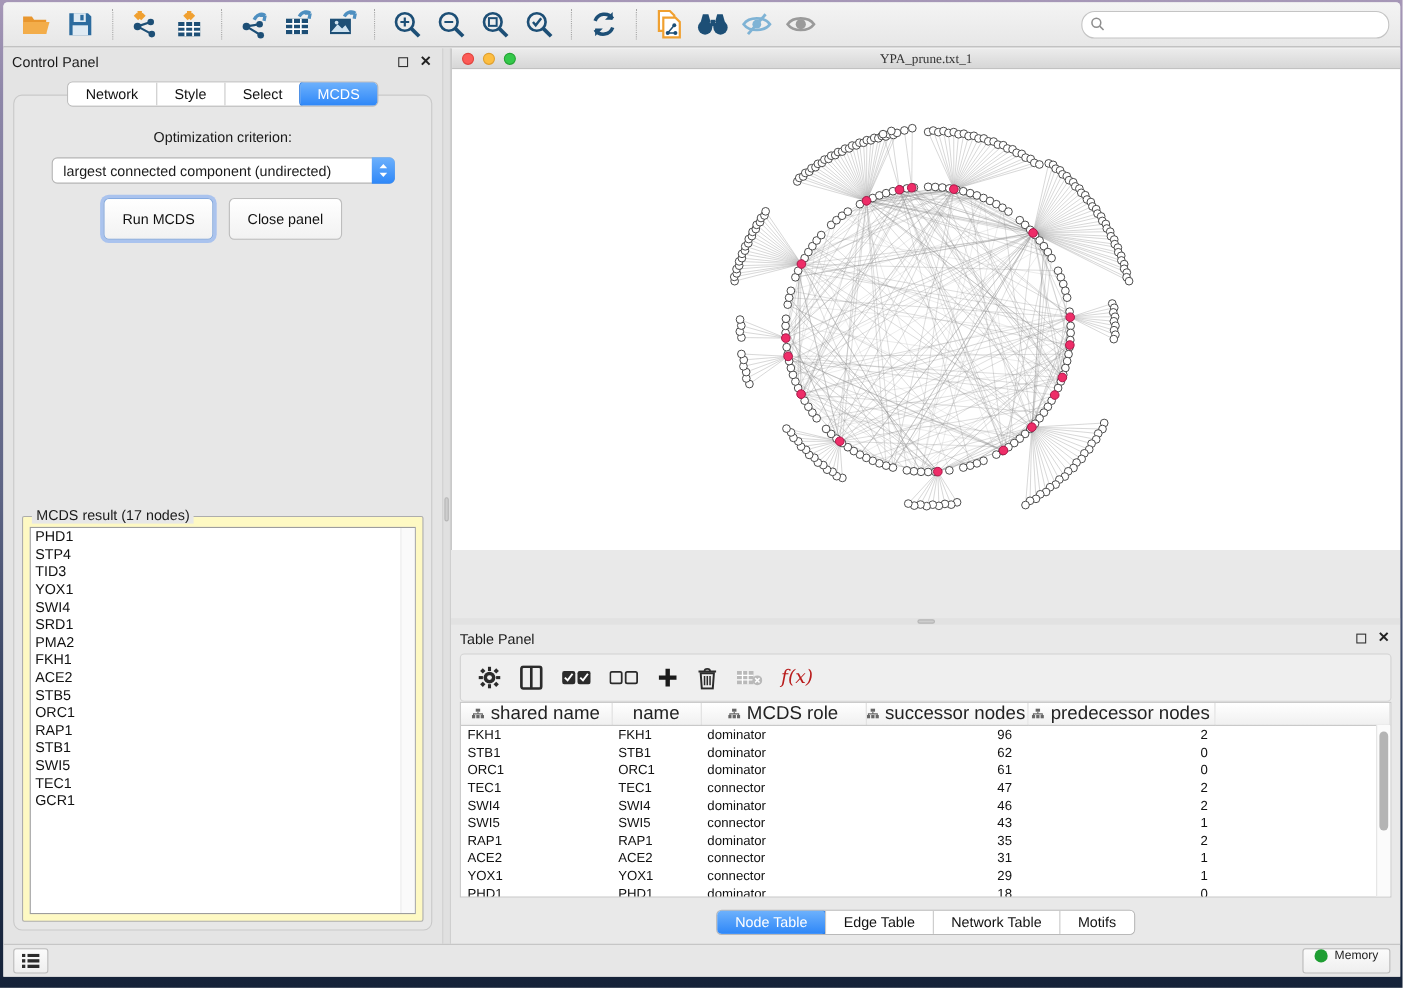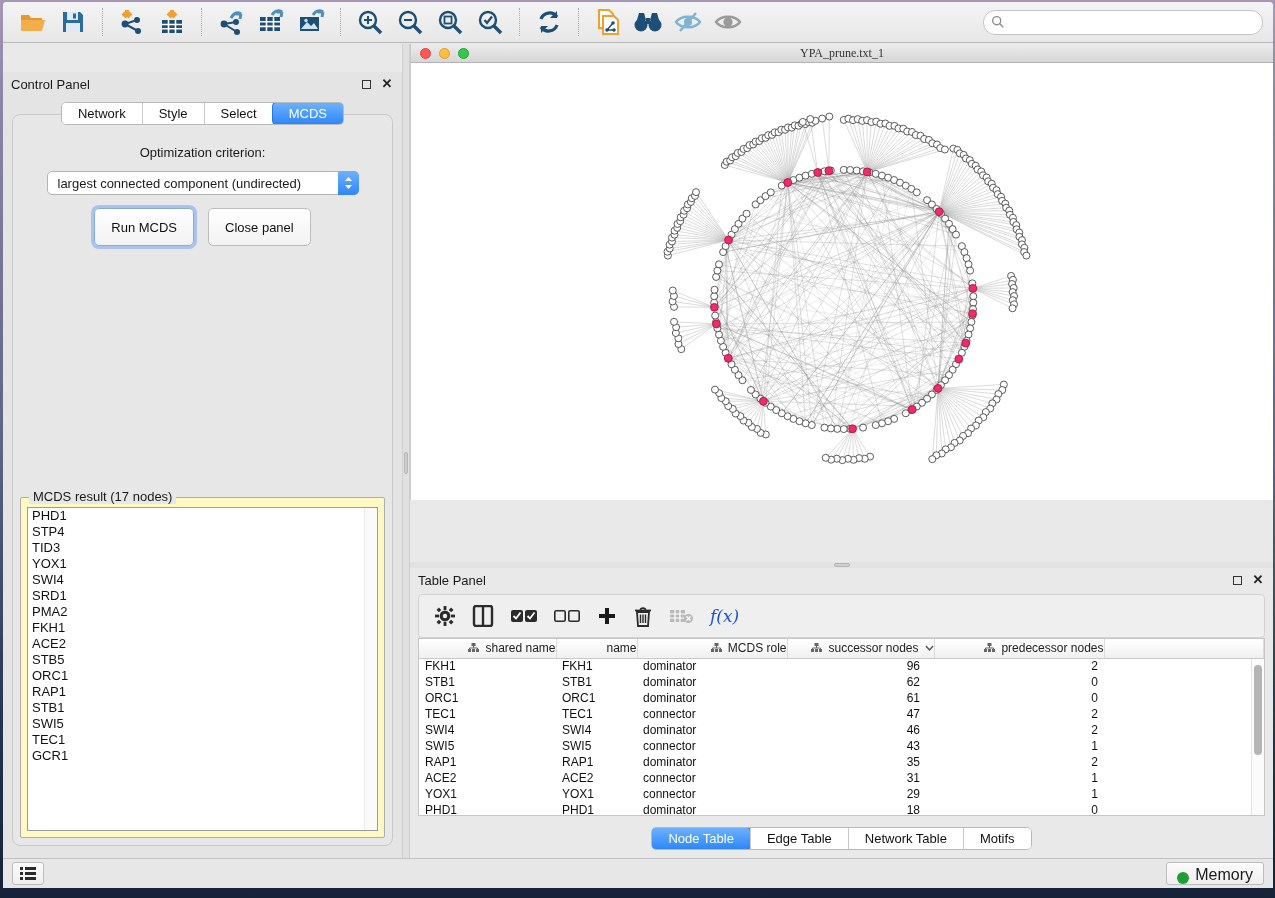--- a/index.html
+++ b/index.html
@@ -20,21 +20,21 @@
             border-radius:4px; margin:0 3px; flex:0 0 auto; }
   .tb-sep { width:1px; height:28px; border-left:1px dotted #a8a8a8; margin:0 9px; flex:0 0 auto; }
   .search-wrap { margin-left:auto; position:relative; width:280px; height:25px; }
   .search-wrap input { width:100%; height:100%; border:1px solid #c4c4c4; border-radius:12px;
             background:#fff; padding:0 8px 0 26px; font-size:13px; outline:none;
             font-family:"Liberation Sans", sans-serif; }
   .search-glyph { position:absolute; left:8px; top:5px; width:14px; height:14px; }
 
   
   .main { position:absolute; left:0; top:42px; right:0; bottom:30px; display:flex; }
-  .control-panel { width:399px; flex:0 0 auto; position:relative; background:#e4e4e4;margin-top:28px; }
+  .control-panel { width:399px; flex:0 0 auto; position:relative; background:#e4e4e4; }
   .v-splitter { width:8px; flex:0 0 auto; background:#e0e0e0; border-left:1px solid #cfcfcf;
                 border-right:1px solid #cfcfcf; position:relative; }
   .v-splitter .grip { position:absolute; top:408px; left:1px; width:4px; height:22px;
                 background:#cdcdcd; border:1px solid #b5b5b5; border-radius:2px; }
   .right-col { flex:1; position:relative; background:#e9e9e9; }
 
   
   .panel-titlebar { height:24px; display:flex; align-items:center; padding:0 8px;
                     font-size:13px; color:#1a1a1a; }
   .panel-titlebar .spacer { flex:1; }
@@ -94,28 +94,28 @@
   .h-splitter { position:absolute; left:0; right:0; top:518px; height:6px; background:#e2e2e2; }
   .h-splitter .grip { position:absolute; left:50%; top:1px; width:16px; height:4px; margin-left:-8px;
               background:#cdcdcd; border:1px solid #b5b5b5; border-radius:2px; }
 
   
   .table-panel { position:absolute; left:0; right:0; top:524px; bottom:0; background:#e9e9e9; }
   .tp-toolbar { position:absolute; left:8px; right:8px; top:26px; height:44px;
                 background:#efefef; border:1px solid #d2d2d2; border-radius:4px;
                 display:flex; align-items:center; padding-left:16px; }
   .tp-icon { display:flex; align-items:center; justify-content:center; height:30px; margin-right:17px; }
-  .fx { font-family:"DejaVu Serif", serif; font-style:italic; font-size:17px; color:#1d4ed8; }
+  .fx { font-family:"DejaVu Serif", serif; font-style:italic; font-size:17px; color:#b91c1c; }
 
   .tbl-wrap { position:absolute; left:8px; right:8px; top:70px; bottom:42px;
               background:#fff; border:1px solid #c6c6c6; overflow:hidden; }
   table.data { border-collapse:collapse; table-layout:fixed; width:100%; }
   table.data th { height:19px; background:linear-gradient(#ffffff,#f0f0f0);
               border-bottom:1px solid #c9c9c9; border-right:1px solid #dcdcdc;
-              font-weight:normal; font-size:12px; color:#222; text-align:right;
+              font-weight:normal; font-size:17px; color:#222; text-align:center;
               white-space:nowrap; overflow:hidden; }
   table.data th .hdr-inner { display:inline-flex; align-items:center; gap:6px; }
   table.data td { height:16px; font-size:12px; color:#111; padding:0 6px;
               white-space:nowrap; overflow:hidden; }
   td.num { text-align:right; }
   td.num.successor { padding-right:14px; }
   .tbl-scroll { position:absolute; right:0; top:20px; bottom:0; width:13px;
               background:#fbfbfb; border-left:1px solid #e4e4e4; }
   .tbl-thumb { position:absolute; left:2px; right:2px; top:6px; height:90px;
               background:#b4b4b4; border-radius:5px; }
@@ -123,21 +123,21 @@
   .bottom-tabs { position:absolute; left:0; right:0; bottom:8px; display:flex; justify-content:center; }
 
   
   .statusbar { position:absolute; left:0; right:0; bottom:0; height:30px; background:#e7e7e7;
                border-top:1px solid #c2c2c2; display:flex; align-items:center; padding:0 9px; }
   .status-btn { width:32px; height:23px; background:linear-gradient(#fbfbfb,#efefef);
                border:1px solid #bdbdbd; border-radius:3px; display:flex; align-items:center;
                justify-content:center; }
   .memory-btn { margin-left:auto; height:23px; padding:0 10px;
                background:linear-gradient(#fbfbfb,#efefef); border:1px solid #bdbdbd;
-               border-radius:3px; display:flex; align-items:flex-end; gap:6px; font-size:16px; }
+               border-radius:3px; display:flex; align-items:flex-start; gap:6px; font-size:11px; }
   .memory-dot { width:12px; height:12px; border-radius:50%; background:#1f9e33; }
 </style>
 </head>
 <body>
 
 <div class="app">
 
   <div class="toolbar">
     <div class="tb-btn">
       <svg width="26" height="22" viewBox="0 0 26 22">

